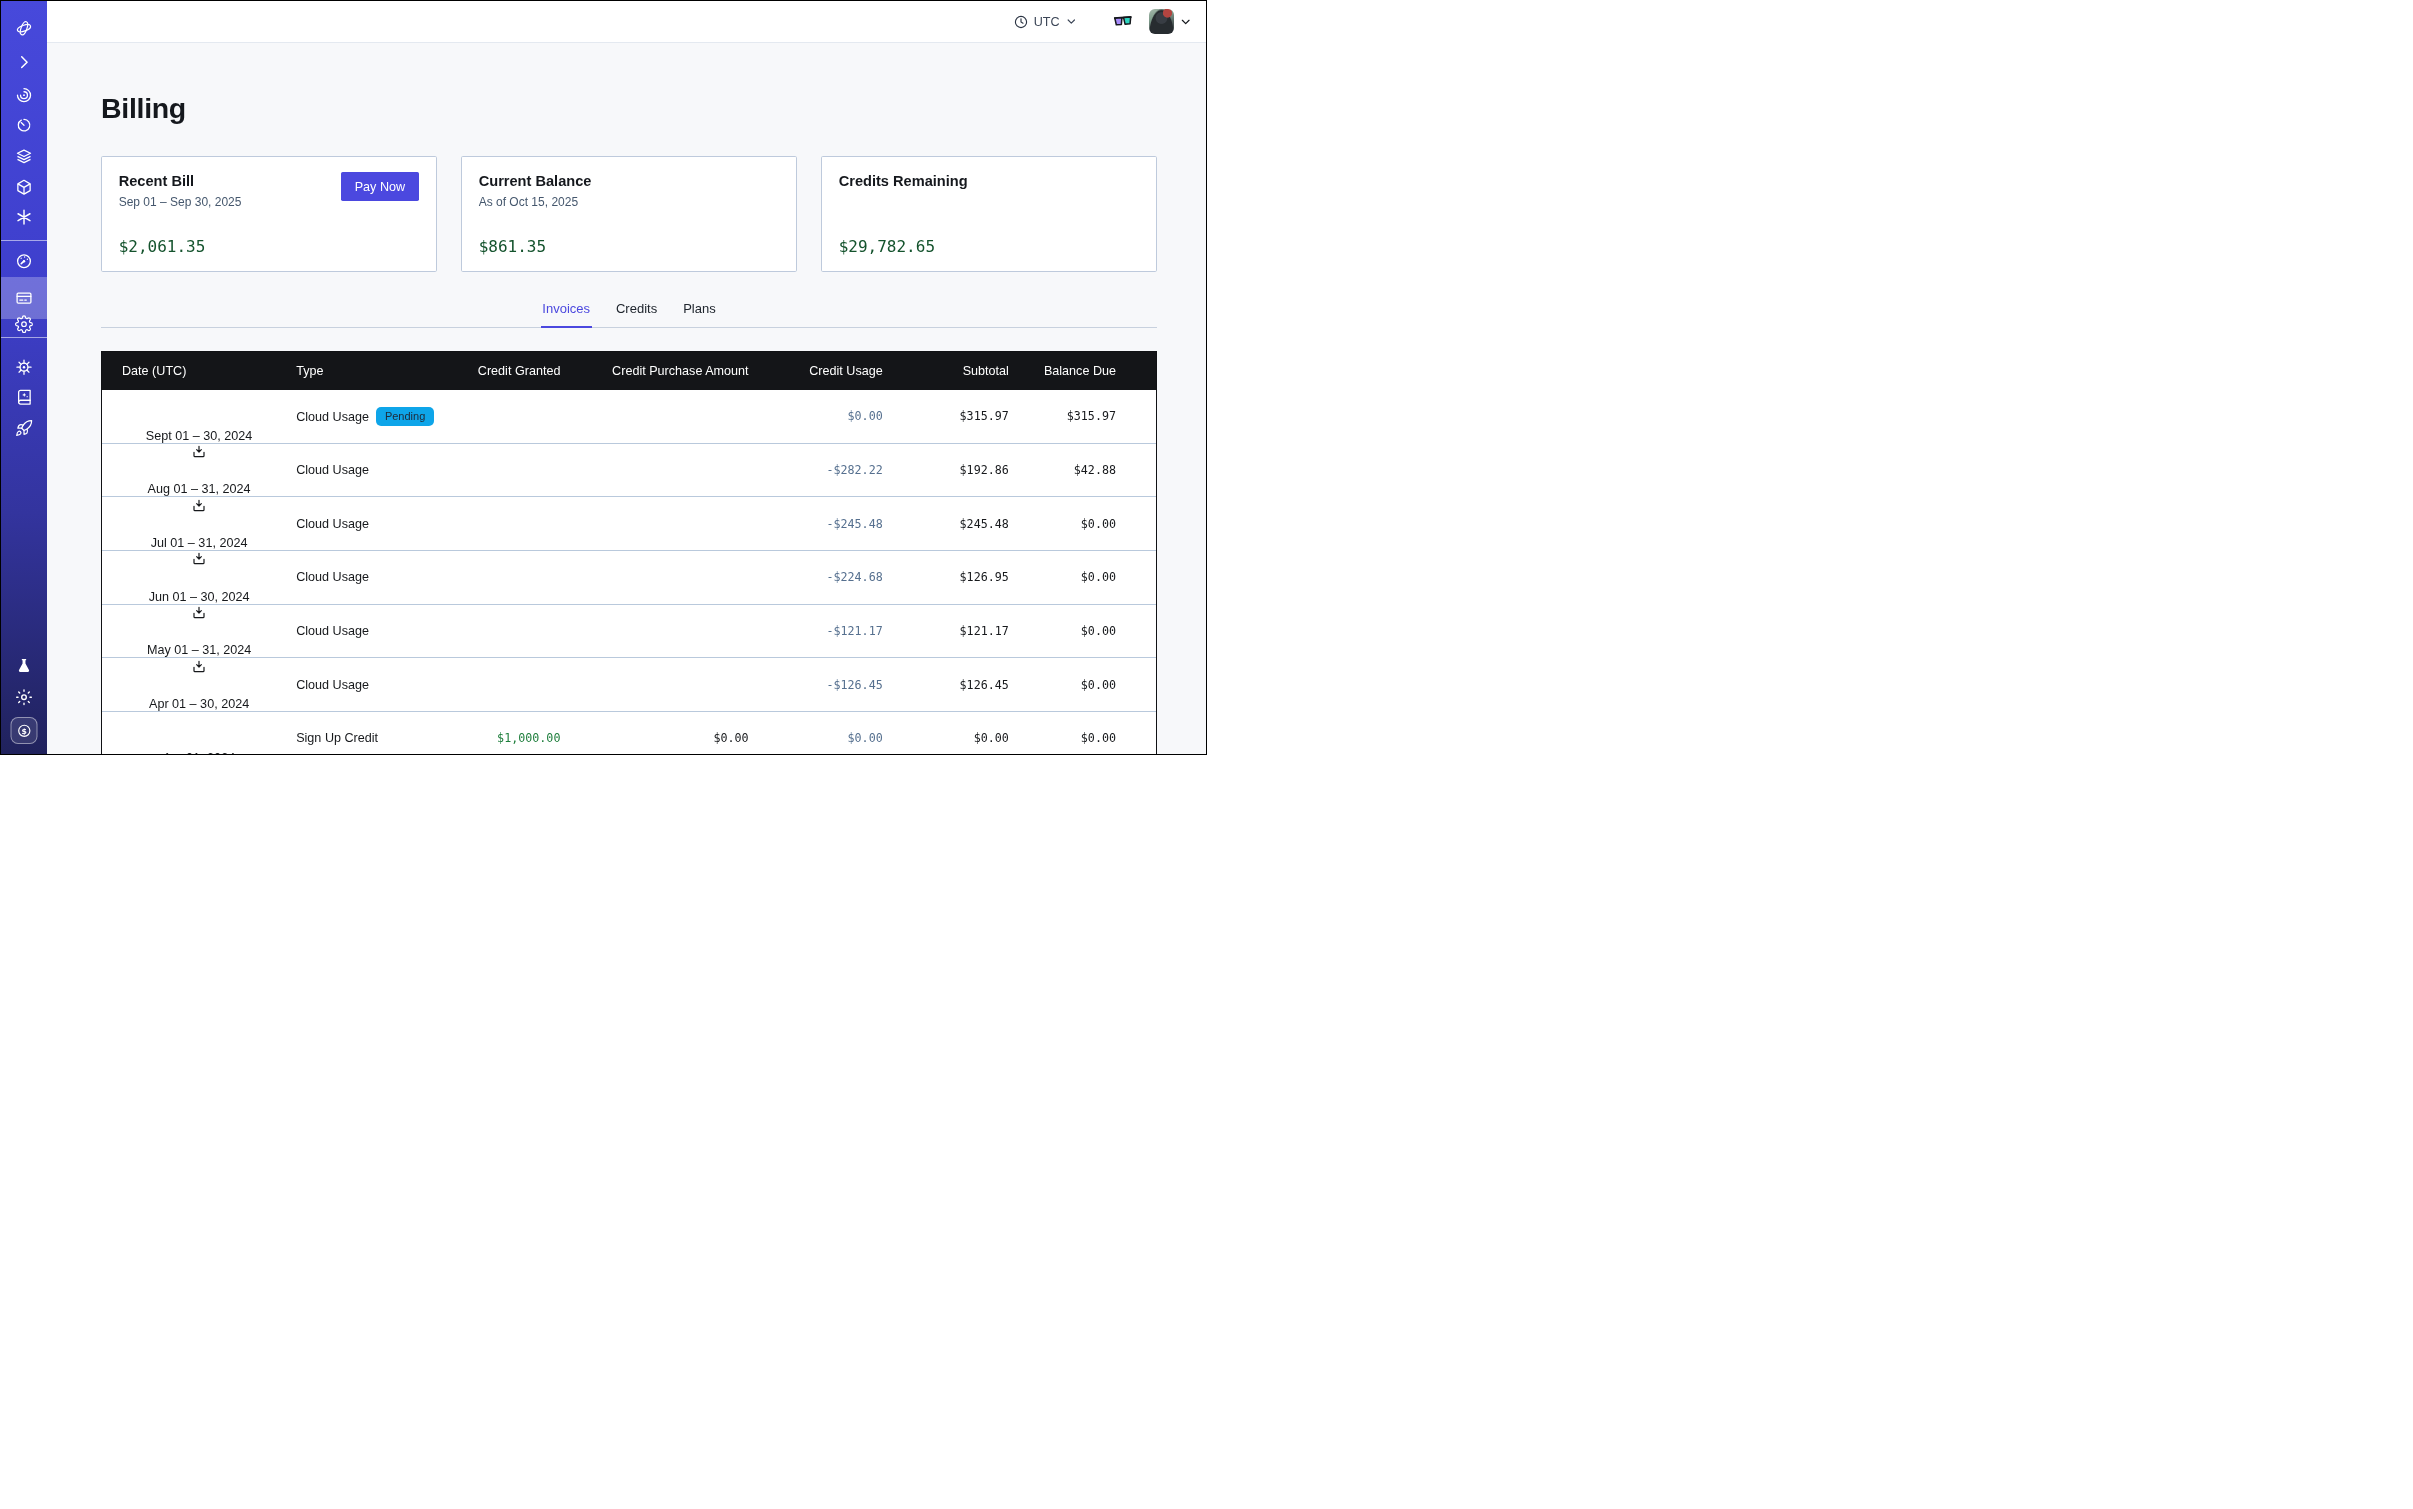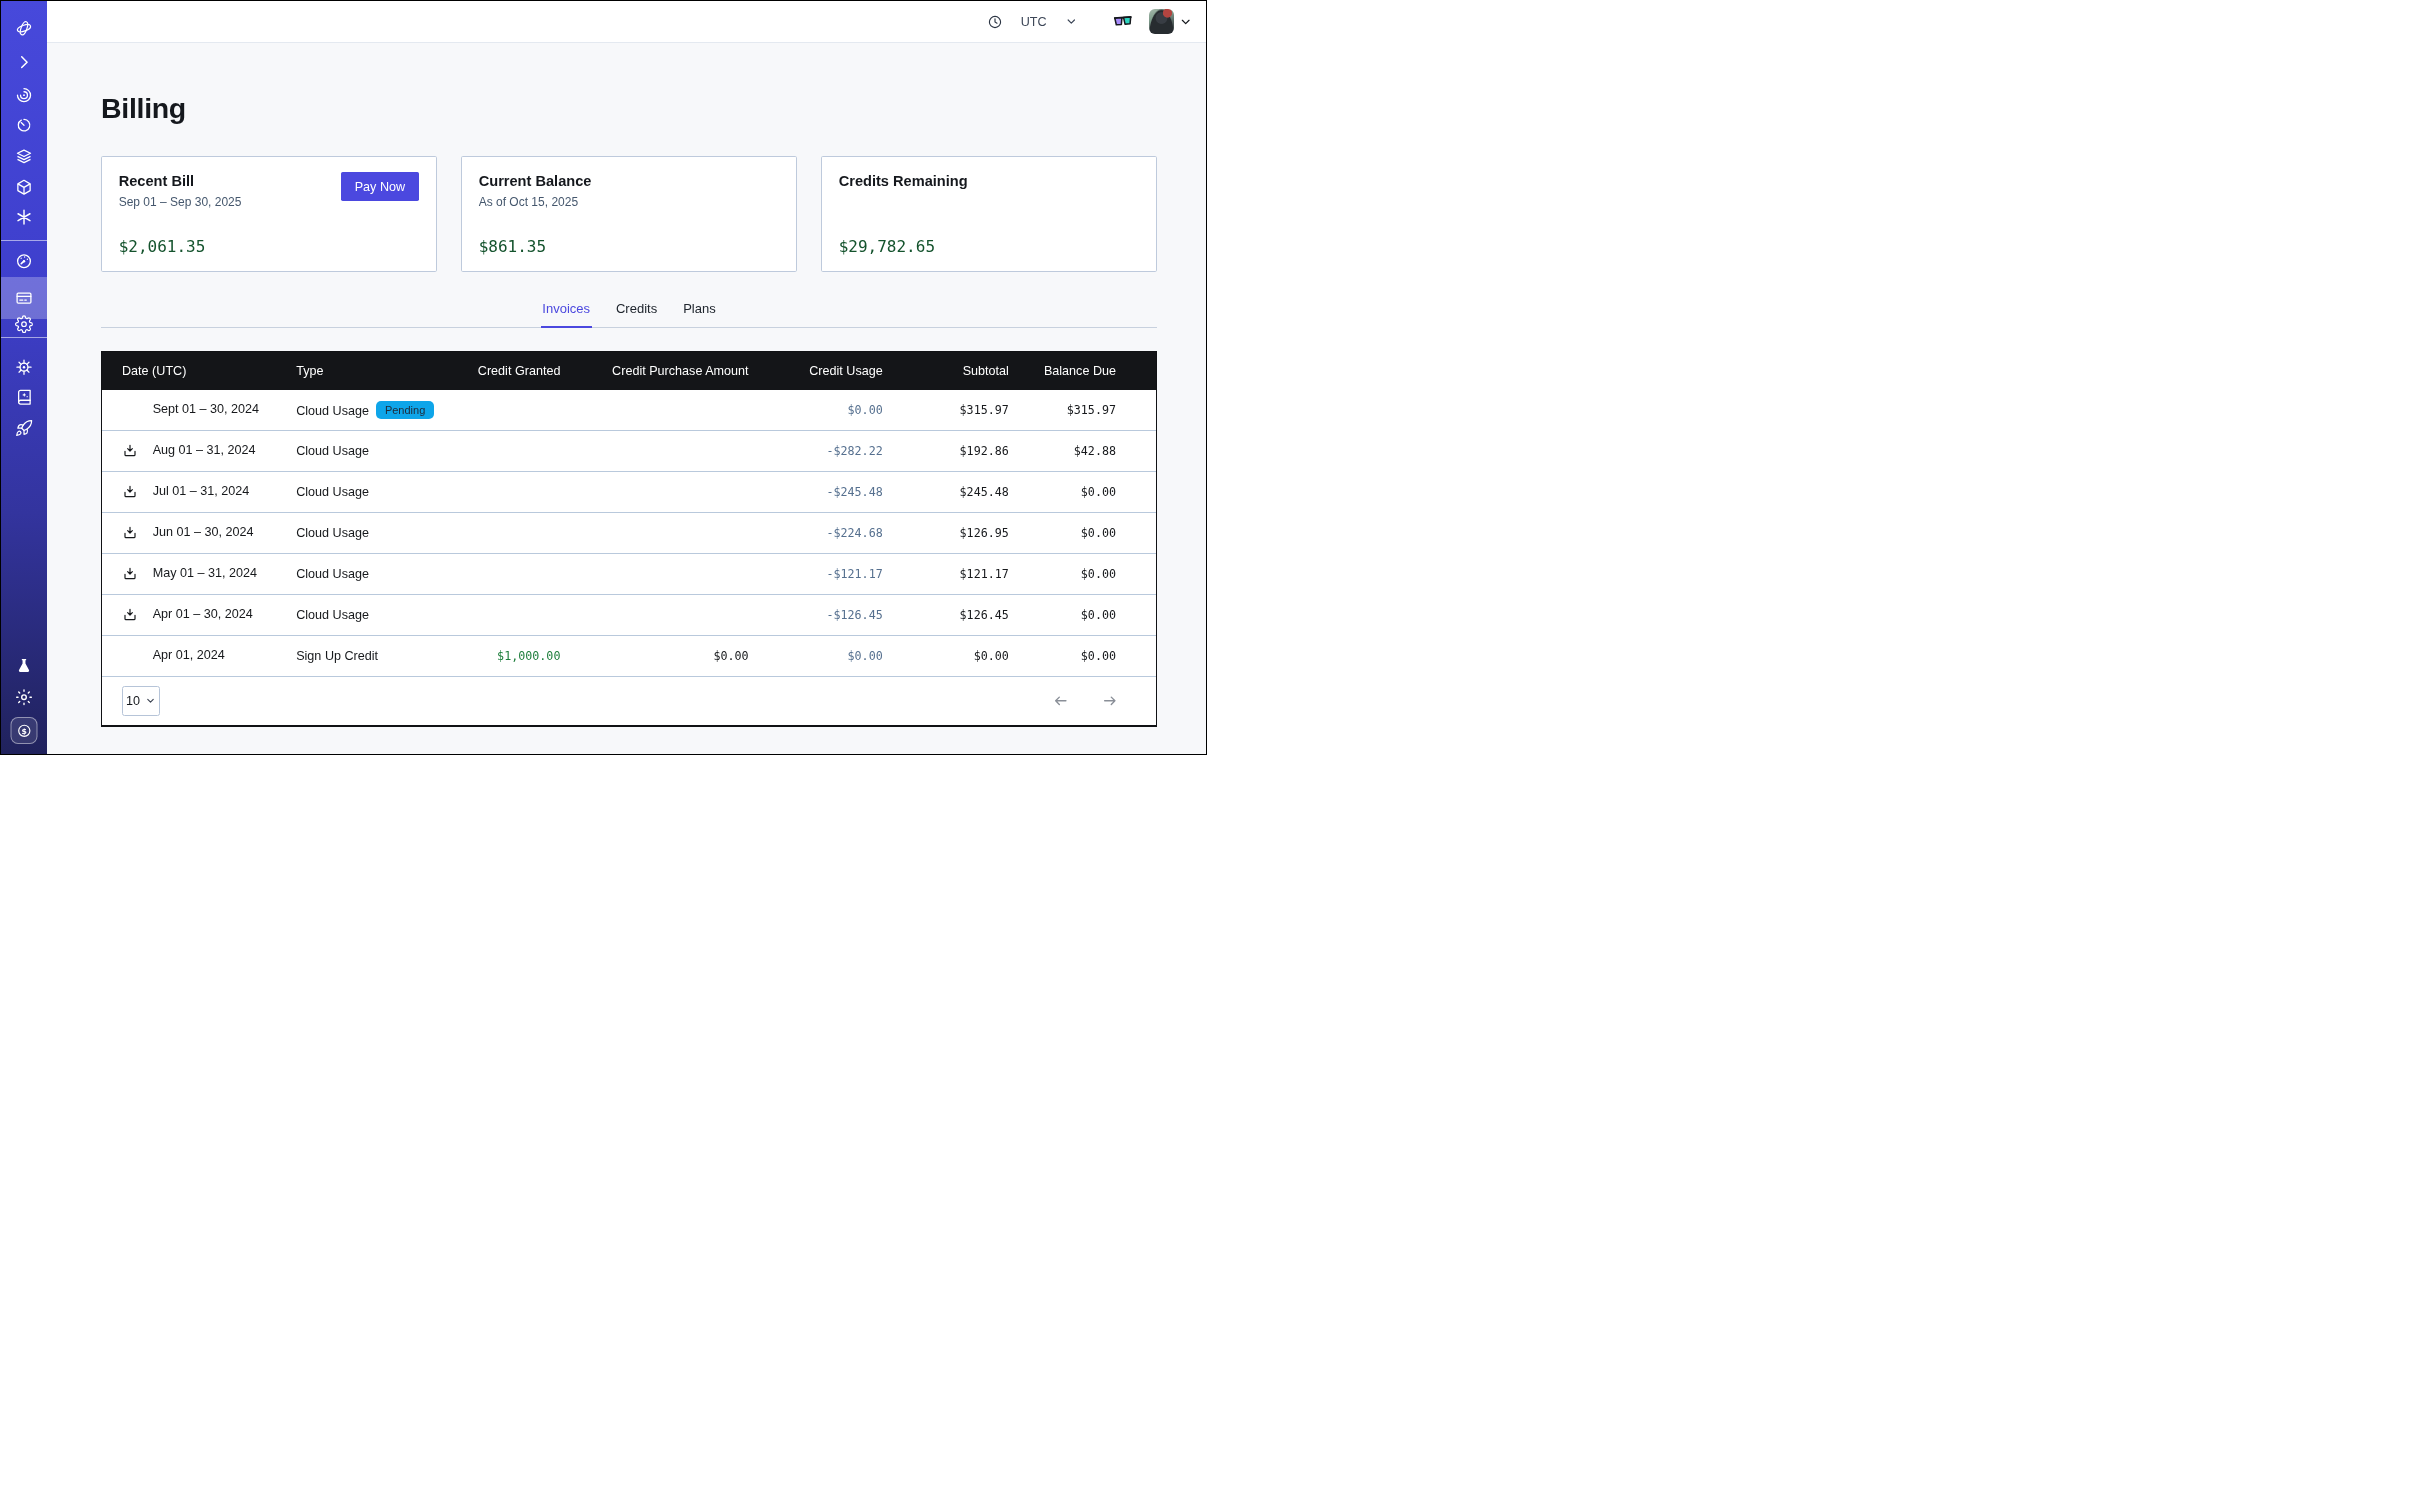--- a/index.html
+++ b/index.html
@@ -19,21 +19,21 @@
   .si-flask{top:656px}.si-sun{top:687px}
   .badge-btn{position:absolute;left:50%;transform:translateX(-50%);top:716px;width:27px;height:27px;
              border:1.3px solid rgba(255,255,255,0.45);border-radius:7.5px;background:rgba(255,255,255,0.10);
              display:flex;align-items:center;justify-content:center;box-sizing:border-box;}
   .badge-btn svg{width:17.6px;height:17.6px;}
 
   
   .main{position:absolute;left:46px;top:0;right:0;bottom:0;}
   .topbar{height:42px;background:#fff;border-bottom:0.8px solid #E4E9F0;display:flex;align-items:center;
           justify-content:flex-end;padding-right:13.4px;box-sizing:border-box;}
-  .tz-group{display:flex;align-items:center;gap:18px;margin-right:35px;cursor:pointer;}
+  .tz-group{display:flex;align-items:center;gap:5px;margin-right:35px;cursor:pointer;}
   .tz-label{font-size:12.6px;color:#3C4657;}
   .top-icon svg{display:block;}
   .avatar{width:25px;height:25px;border-radius:5.9px;margin:0 5px 0 15px;
     background:
       radial-gradient(circle at 74% 16%, #B24440 0 4.2px, transparent 5px),
       radial-gradient(circle at 50% 36%, #383D44 0 5.4px, transparent 6.3px),
       radial-gradient(ellipse at 50% 105%, #272C30 0 11.7px, transparent 12.6px),
       linear-gradient(160deg,#A4B7AA 0%,#7E9C8B 35%,#566360 62%,#343A3E 100%);}
 
   
@@ -61,21 +61,21 @@
            text-align:left;overflow:hidden;white-space:nowrap;}
   th.num{text-align:right;}
   th.c-first{padding-left:20px;}
   th.c-last,td.c-last{padding-right:40px;}
   tbody td{height:40px;border-bottom:0.8px solid #B9C9DC;font-size:12.6px;color:#17191C;padding:0 10px;
            white-space:nowrap;overflow:hidden;}
   td.c-first{padding-left:20px;}
   td.num{text-align:right;font-family:"DejaVu Sans Mono","Liberation Mono",monospace;font-size:11.7px;}
   td.num.usage{color:#56708F;}
   td.num .green{color:#1E7E3C;}
-  .datewrap{display:flex;align-items:flex-start;gap:14px;}
+  .datewrap{display:flex;align-items:center;gap:22px;flex-direction:column;}
   .dl{width:16.7px;height:16.7px;display:inline-flex;align-items:center;justify-content:center;flex:0 0 16.7px;cursor:pointer;}
   .dl svg{width:16px;height:16px;display:block;}
   .badge{background:#0ea5e9;color:#1F2937;font-size:11px;padding:3.3px 8.4px;border-radius:5px;margin-left:7.5px;
          display:inline-block;vertical-align:0.8px;}
 
   .tfooter{height:48px;display:flex;align-items:center;justify-content:space-between;padding:0 37px 0 20px;}
   .pagesize{width:38px;height:30px;border:0.8px solid #B6C4D8;border-radius:2.5px;background:#fff;
             display:flex;align-items:center;justify-content:center;gap:5px;font-size:12.6px;color:#15181D;
             box-sizing:border-box;cursor:pointer;}
   .pager{display:flex;gap:32px;}

